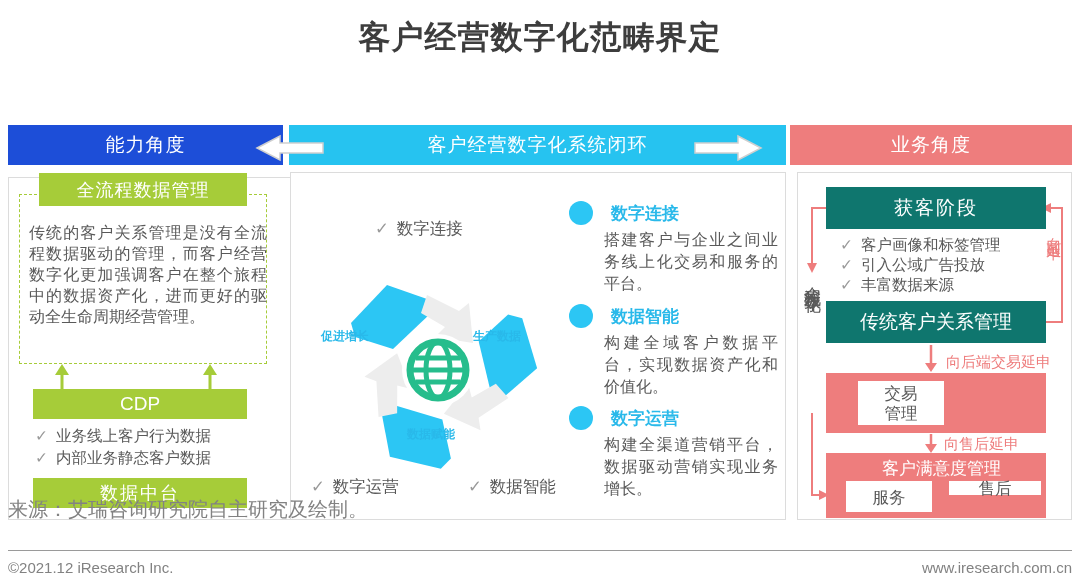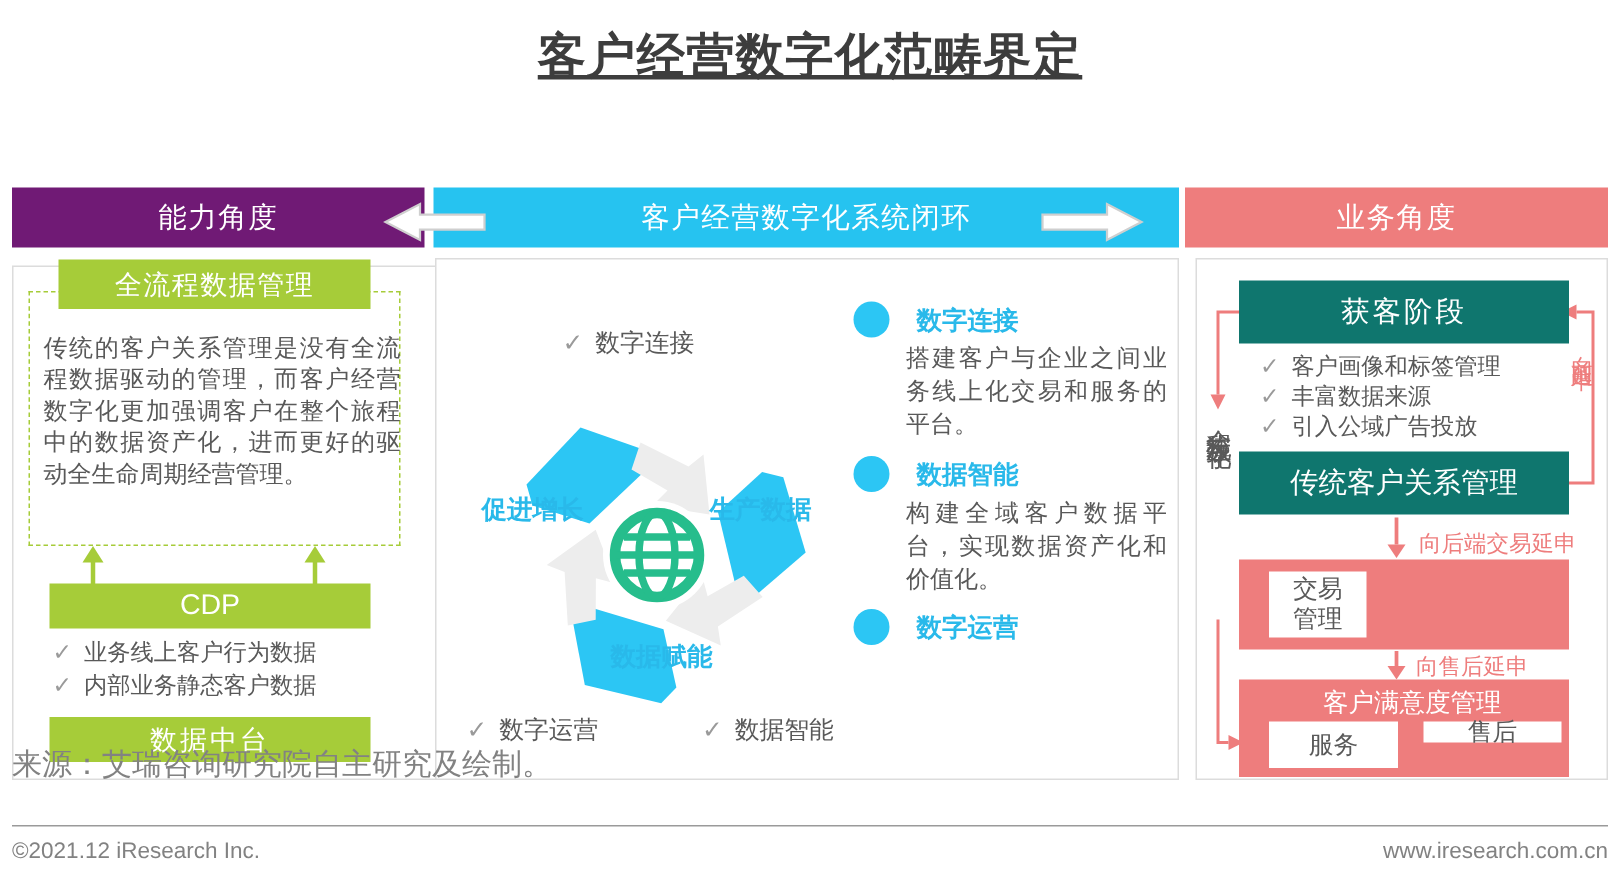--- a/index.html
+++ b/index.html
@@ -1,44 +1,44 @@
 <!DOCTYPE html>
 <html><head>
 <meta charset="utf-8">
 <style>
   * { margin:0; padding:0; box-sizing:border-box; }
   html,body { width:1080px; height:588px; background:#fff; font-family:"Liberation Sans",sans-serif; }
   .stage { position:relative; width:1080px; height:588px; background:#fff; overflow:hidden; }
   .abs { position:absolute; }
 
-  .page-title { left:0; top:16px; width:1080px; text-align:center; font-size:32px; font-weight:bold; color:#3d3d3d; letter-spacing:1px;text-decoration:underline; }
+  .page-title { left:0; top:16px; width:1080px; text-align:center; font-size:32px; font-weight:bold; color:#3d3d3d; letter-spacing:1px; }
 
   .hdr { top:125px; height:40px; display:flex; align-items:center; justify-content:center; color:#fff; font-size:19px; letter-spacing:1px; }
-  .hdr-green { left:8px;  width:275px; background:#701a75; }
+  .hdr-green { left:8px;  width:275px; background:#1d4ed8; }
   .hdr-cyan  { left:289px; width:497px; background:#26c3f0; }
   .hdr-pink  { left:790px; width:282px; background:#ee7d7d; }
 
   .panel { top:172px; height:348px; background:#fff; border:1px solid #dcdcdc; }
   .panel-left { left:8px; top:177px; width:302px; height:343px; }
   .panel-mid  { left:290px; width:496px; }
   .panel-right{ left:797px; width:275px; }
 
   
   .dashed-box { left:10px; top:16px; width:248px; height:170px; border:1px dashed #a6cc39; }
   .green-box { background:#a6cc39; color:#fff; display:flex; align-items:center; justify-content:center; }
   .lp-title { left:30px; top:-5px; width:208px; height:33px; font-size:18px; letter-spacing:1px; }
   .lp-desc { left:20px; top:44px; width:238px; font-size:16px; line-height:21px; color:#595959; text-align:justify; }
   .lp-cdp { left:24px; top:211px; width:214px; height:30px; font-size:19px; }
   .lp-mid-data { left:24px; top:300px; width:214px; height:30px; font-size:18px; letter-spacing:2px; }
   .lp-bullets { left:26px; top:247px; font-size:15.5px; line-height:22px; color:#595959; }
   .check { color:#9a9a9a; margin-right:8px; }
 
   
   .chk-item { font-size:16.5px; color:#595959; white-space:nowrap; }
-  .cycle-label { font-size:17px; font-weight:bold; color:#29b9ea; white-space:nowrap; }
+  .cycle-label { font-size:12px; font-weight:bold; color:#29b9ea; white-space:nowrap; }
   .msec { left:278px; width:212px; }
   .msec-head { display:flex; align-items:center; }
   .msec-dot { width:24px; height:24px; border-radius:50%; background:#2cc6f4; flex:0 0 24px; }
   .msec-title { margin-left:18px; font-size:17px; font-weight:bold; color:#29b9ea; }
   .msec-text { margin:4px 0 0 35px; width:174px; font-size:16px; line-height:22px; color:#595959; text-align:justify; }
 
   
   .pink-box { background:#0f766e; color:#fff; display:flex; align-items:center; justify-content:center; }
   .rp-top { left:28px; top:14px; width:220px; height:42px; font-size:19px; letter-spacing:2px; z-index:2; }
   .rp-crm { left:28px; top:128px; width:220px; height:42px; font-size:19px; z-index:2; }
@@ -160,20 +160,21 @@
         <span class="msec-dot"></span>
         <span class="msec-title">数据智能</span>
       </div>
       <div class="msec-text">构建全域客户数据平台，实现数据资产化和价值化。</div>
     </div>
     <div class="abs msec" style="top:233px;">
       <div class="msec-head">
         <span class="msec-dot"></span>
         <span class="msec-title">数字运营</span>
       </div>
+      <div class="msec-text">构建全渠道营销平台，数据驱动营销实现业务增长。</div>
     </div>
   </div>
 
   <div class="abs panel panel-right">
 
     <svg class="abs" style="left:0;top:0;" width="275" height="348" viewBox="0 0 275 348">
 
       <path d="M248,149 L264,149 L264,35 L253,35" fill="none" stroke="#ee7d7d" stroke-width="2"></path>
       <polygon points="253,30 253,40 243,35" fill="#ee7d7d"></polygon>
 
@@ -187,33 +188,33 @@
       <polygon points="127,190 139,190 133,199" fill="#ee7d7d"></polygon>
 
       <path d="M133,261 L133,271" fill="none" stroke="#ee7d7d" stroke-width="2.5"></path>
       <polygon points="127,271 139,271 133,280" fill="#ee7d7d"></polygon>
     </svg>
 
     <div class="abs pink-box rp-top">获客阶段</div>
 
     <div class="abs rp-bullets">
       <div><span class="check">✓</span><span>客户画像和标签管理</span></div>
+      <div><span class="check">✓</span><span>引入公域广告投放</span></div>
       <div><span class="check">✓</span><span>丰富数据来源</span></div>
-      <div><span class="check">✓</span><span>引入公域广告投放</span></div>
     </div>
 
     <div class="abs pink-box rp-crm">传统客户关系管理</div>
 
     <div class="abs v-text rp-forward">向前延申</div>
     <div class="abs v-text rp-fullflow">全流程数字化</div>
 
     <div class="abs rp-arrow-label" style="left:148px;top:180px;">向后端交易延申</div>
 
     <div class="abs rp-cont rp-cont1">
-      <div class="white-cell" style="left:20px;top:8px;width:65px;height:44px;">
+      <div class="white-cell" style="left:32px;top:8px;width:86px;height:44px;">
         <span class="wrap2">交易管理</span>
       </div>
     </div>
 
     <div class="abs rp-arrow-label" style="left:146px;top:262px;">向售后延申</div>
 
     <div class="abs rp-cont rp-cont2">
       <div class="rp-sat-title">客户满意度管理</div>
       <div class="white-cell" style="left:20px;top:28px;width:86px;height:31px;">服务</div>
       <div class="white-cell" style="left:123px;top:28px;width:92px;height:14px;">售后</div>

